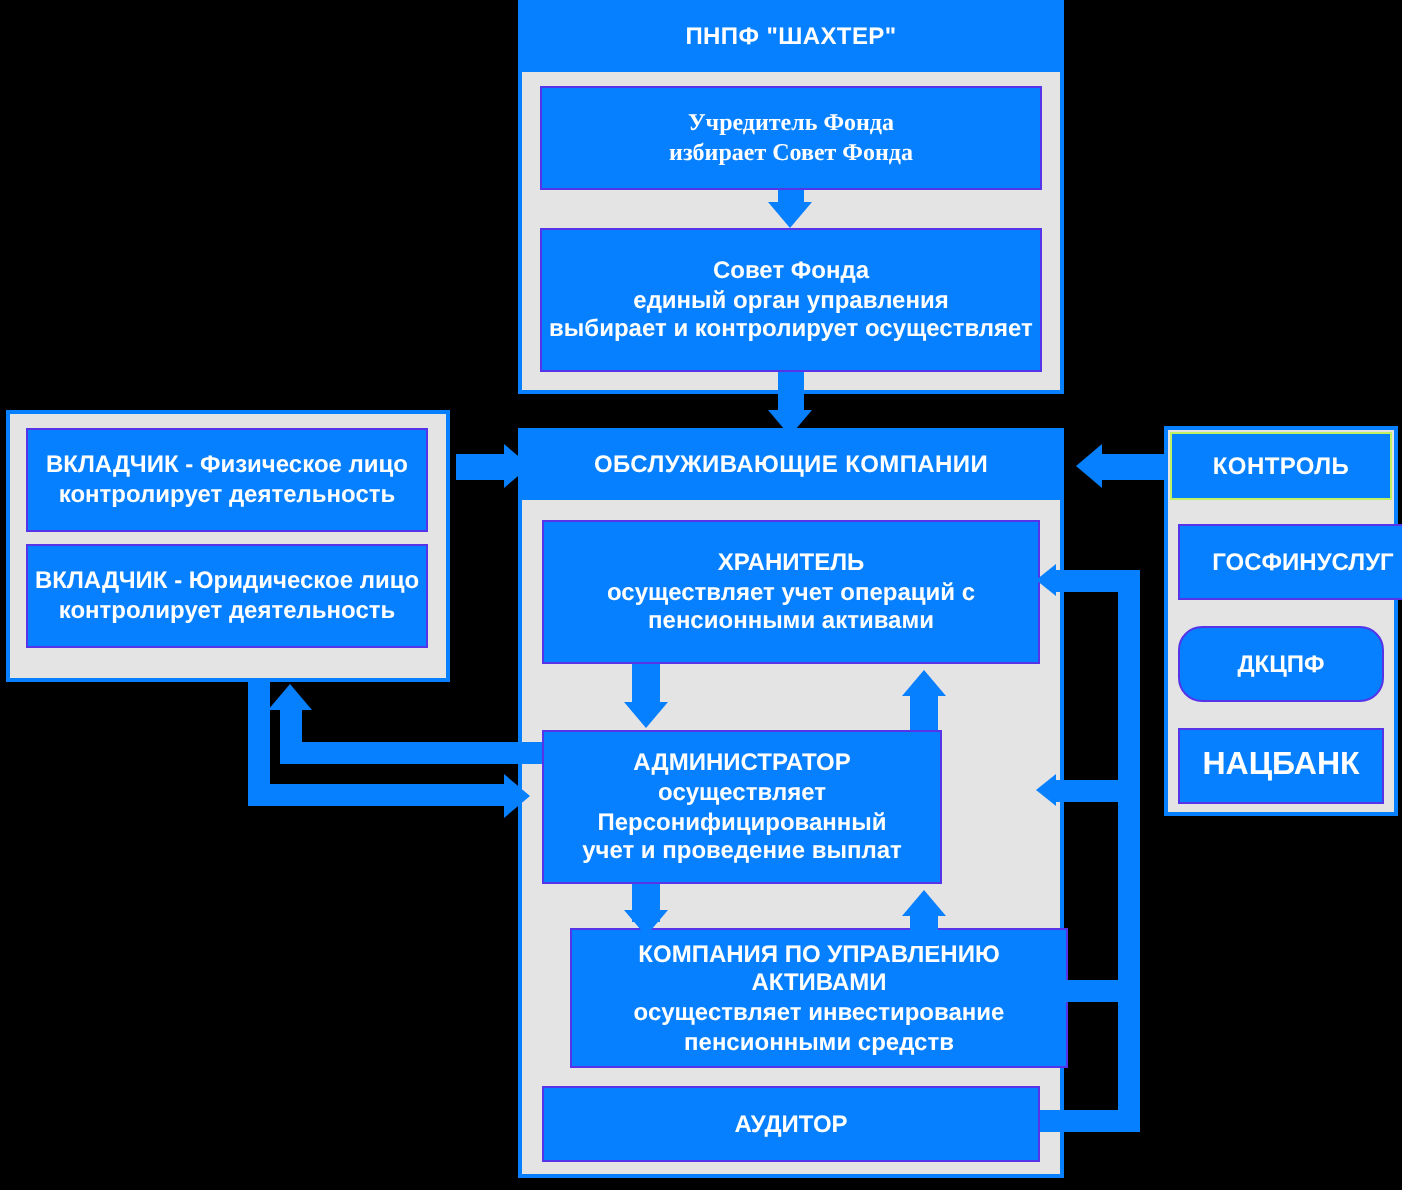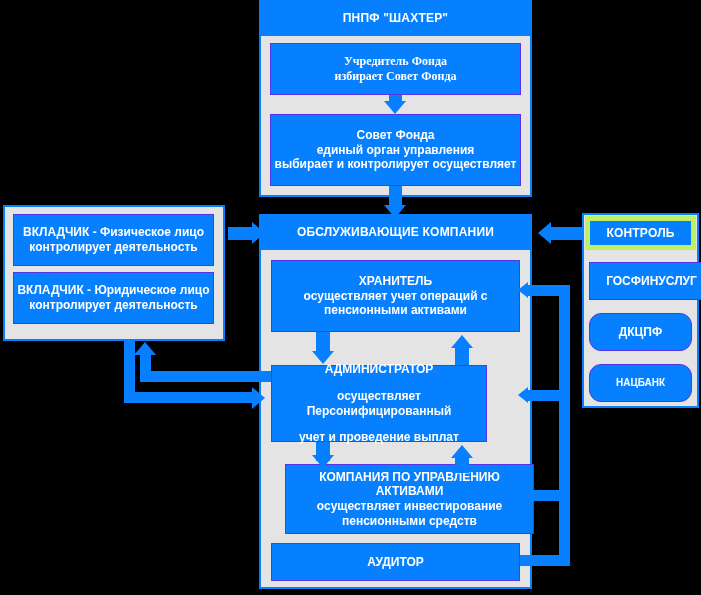--- a/index.html
+++ b/index.html
@@ -71,21 +71,21 @@
 <div class="panel-header hdr-txt" style="left:259px;top:214px;width:273px;height:36px;">
   <span>ОБСЛУЖИВАЮЩИЕ КОМПАНИИ</span>
 </div>
 
 <div class="box" style="left:271px;top:260px;width:249px;height:72px;font-size:12px;">
   <span class="ttl">ХРАНИТЕЛЬ</span>
   <span class="sub">осуществляет учет операций с</span>
   <span class="sub">пенсионными активами</span>
 </div>
 
-<div class="box" style="left:271px;top:365px;width:216px;height:77px;font-size:12px;gap:12px;">
+<div class="box" style="left:271px;top:365px;width:200px;height:77px;font-size:12px;">
   <span class="ttl">АДМИНИСТРАТОР</span>
   <span class="sub">осуществляет Персонифицированный</span>
   <span class="sub">учет и проведение выплат</span>
 </div>
 
 <div class="box" style="left:285px;top:464px;width:249px;height:70px;font-size:12px;">
   <span class="ttl">КОМПАНИЯ ПО УПРАВЛЕНИЮ АКТИВАМИ</span>
   <span class="sub">осуществляет инвестирование</span>
   <span class="sub">пенсионными  средств</span>
 </div>
@@ -100,31 +100,31 @@
 <div class="ln" style="left:455px;top:345px;width:14px;height:20px;"></div>
 <div class="arw arw-up" style="left:451px;top:335px;"></div>
 
 <div class="ln" style="left:316px;top:442px;width:14px;height:19px;"></div>
 <div class="arw arw-down" style="left:312px;top:455px;"></div>
 
 <div class="ln" style="left:455px;top:454px;width:14px;height:19px;"></div>
 <div class="arw arw-up" style="left:451px;top:445px;"></div>
 
 <div class="panel" style="left:582px;top:213px;width:117px;height:195px;"></div>
-<div class="panel-header hdr-txt" style="left:585px;top:216px;width:111px;height:34px;border:5px solid #bef264;align-items:center;">
+<div class="panel-header hdr-txt" style="left:585px;top:216px;width:111px;height:34px;border:1px solid #bef264;align-items:center;">
   <span>КОНТРОЛЬ</span>
 </div>
 
 <div class="box" style="left:589px;top:262px;width:125px;height:38px;font-size:12px;">
   <span class="ttl">ГОСФИНУСЛУГ</span>
 </div>
 <div class="box" style="left:589px;top:313px;width:103px;height:38px;font-size:12px;border-radius:12px;">
   <span class="ttl">ДКЦПФ</span>
 </div>
-<div class="box" style="left:589px;top:364px;width:103px;height:38px;font-size:10px;border-radius:12px;">
+<div class="box" style="left:589px;top:364px;width:103px;height:38px;font-size:16px;">
   <span class="ttl">НАЦБАНК</span>
 </div>
 
 <div class="ln" style="left:551px;top:227px;width:33px;height:13px;"></div>
 <div class="arw arw-left" style="left:538px;top:222px;"></div>
 
 <div class="ln" style="left:520px;top:555px;width:50px;height:11px;"></div>
 <div class="ln" style="left:559px;top:285px;width:11px;height:281px;"></div>
 
 <div class="ln" style="left:527px;top:285px;width:38px;height:11px;"></div>

